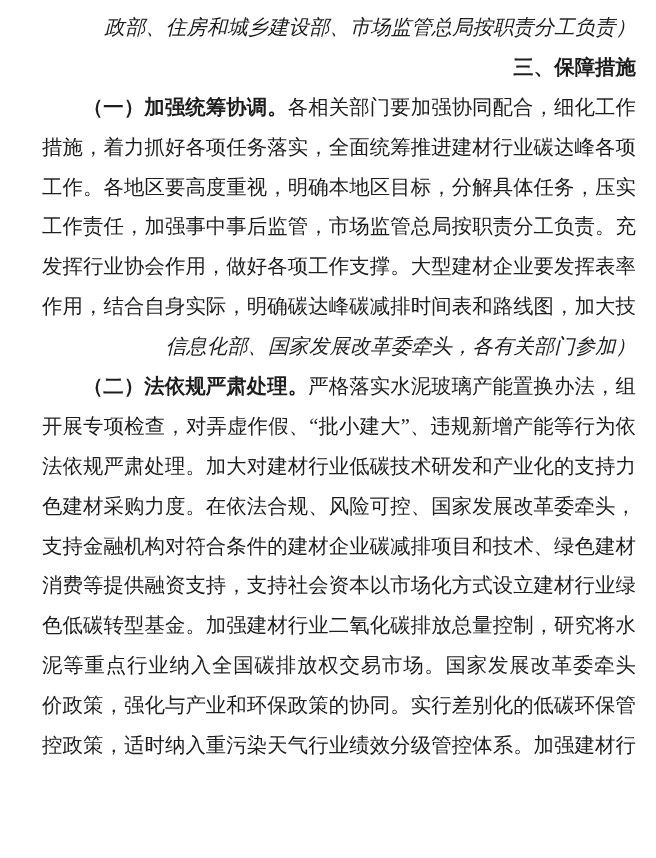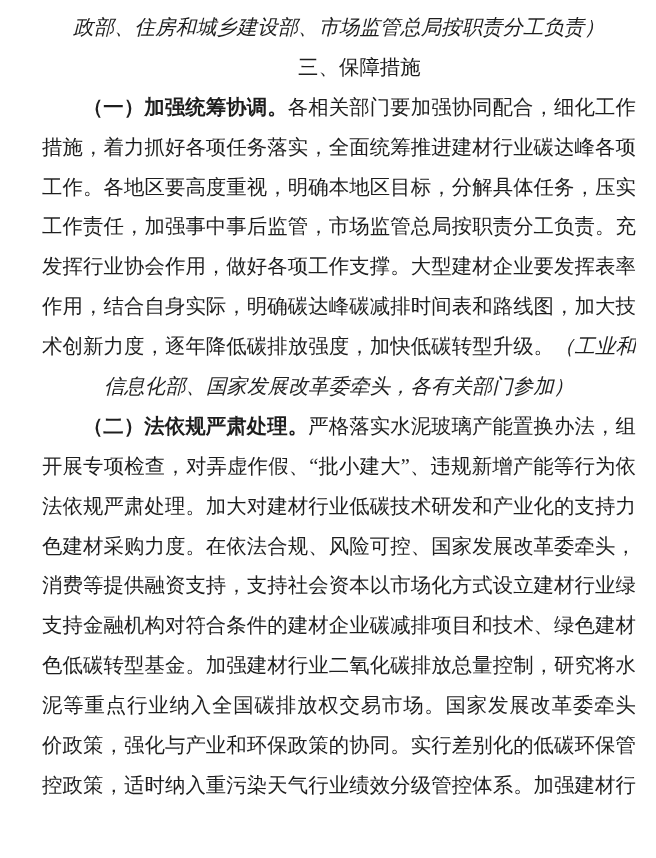--- a/index.html
+++ b/index.html
@@ -20,35 +20,35 @@
     top: 8px;
     width: 594px;
   }
   .line {
     height: 39.9px;
     line-height: 39.9px;
     font-size: 20.4px;
     color: #1e1e1e;
     letter-spacing: 0.05px;
     overflow: hidden;
-    text-align: center;
+    text-align: right;
   }
   .line.full {
     text-align: justify;
     text-align-last: justify;
   }
   .line.indent {
     text-indent: 40.8px;
   }
   .seg-body {
     font-family: "Liberation Serif", serif;
   }
   .seg-hei {
     font-family: "Liberation Sans", sans-serif;
-    font-weight: 400;
+    font-weight: 700;
   }
   .seg-kai {
     font-family: "Liberation Serif", serif;
     font-style: italic;
   }
   .seg-kaib {
     font-family: Liberation Sans, sans-serif;
     font-weight: 700;
   }
 </style>
@@ -58,26 +58,25 @@
 <main>
   <section class="doc" id="doc">
       <div class="line"><span class="seg-kai">政部、住房和城乡建设部、市场监管总局按职责分工负责）</span></div>
       <div class="line indent"><span class="seg-hei">三、保障措施</span></div>
       <div class="line indent full"><span class="seg-kaib">（一）加强统筹协调。</span><span class="seg-body">各相关部门要加强协同配合，细化工作</span></div>
       <div class="line full"><span class="seg-body">措施，着力抓好各项任务落实，全面统筹推进建材行业碳达峰各项</span></div>
       <div class="line full"><span class="seg-body">工作。各地区要高度重视，明确本地区目标，分解具体任务，压实</span></div>
       <div class="line full"><span class="seg-body">工作责任，加强事中事后监管，市场监管总局按职责分工负责。充分</span></div>
       <div class="line full"><span class="seg-body">发挥行业协会作用，做好各项工作支撑。大型建材企业要发挥表率</span></div>
       <div class="line full"><span class="seg-body">作用，结合自身实际，明确碳达峰碳减排时间表和路线图，加大技</span></div>
-      <div class="line full"><span class="seg-body">术创新力度，逐年降低碳排放强度，加快低碳转型升级。</span><span class="seg-kai">（工业和</span></div>
       <div class="line"><span class="seg-kai">信息化部、国家发展改革委牵头，各有关部门参加）</span></div>
       <div class="line indent full"><span class="seg-kaib">（二）法依规严肃处理。</span><span class="seg-body">严格落实水泥玻璃产能置换办法，组织</span></div>
       <div class="line full"><span class="seg-body">开展专项检查，对弄虚作假、“批小建大”、违规新增产能等行为依</span></div>
       <div class="line full"><span class="seg-body">法依规严肃处理。加大对建材行业低碳技术研发和产业化的支持力</span></div>
       <div class="line full"><span class="seg-body">色建材采购力度。在依法合规、风险可控、国家发展改革委牵头，</span></div>
+      <div class="line full"><span class="seg-body">支持金融机构对符合条件的建材企业碳减排项目和技术、绿色建材</span></div>
       <div class="line full"><span class="seg-body">消费等提供融资支持，支持社会资本以市场化方式设立建材行业绿</span></div>
-      <div class="line full"><span class="seg-body">支持金融机构对符合条件的建材企业碳减排项目和技术、绿色建材</span></div>
       <div class="line full"><span class="seg-body">色低碳转型基金。加强建材行业二氧化碳排放总量控制，研究将水</span></div>
       <div class="line full"><span class="seg-body">泥等重点行业纳入全国碳排放权交易市场。国家发展改革委牵头</span></div>
       <div class="line full"><span class="seg-body">价政策，强化与产业和环保政策的协同。实行差别化的低碳环保管</span></div>
       <div class="line full"><span class="seg-body">控政策，适时纳入重污染天气行业绩效分级管控体系。加强建材行</span></div>
     </section>
 </main>
 
 </body></html>

